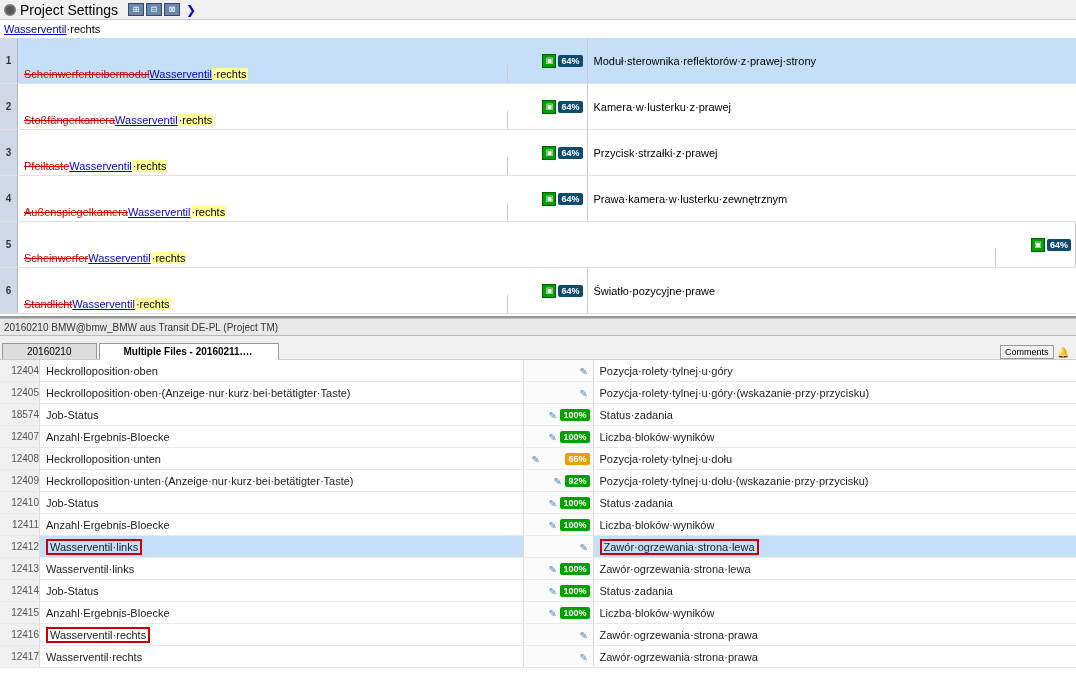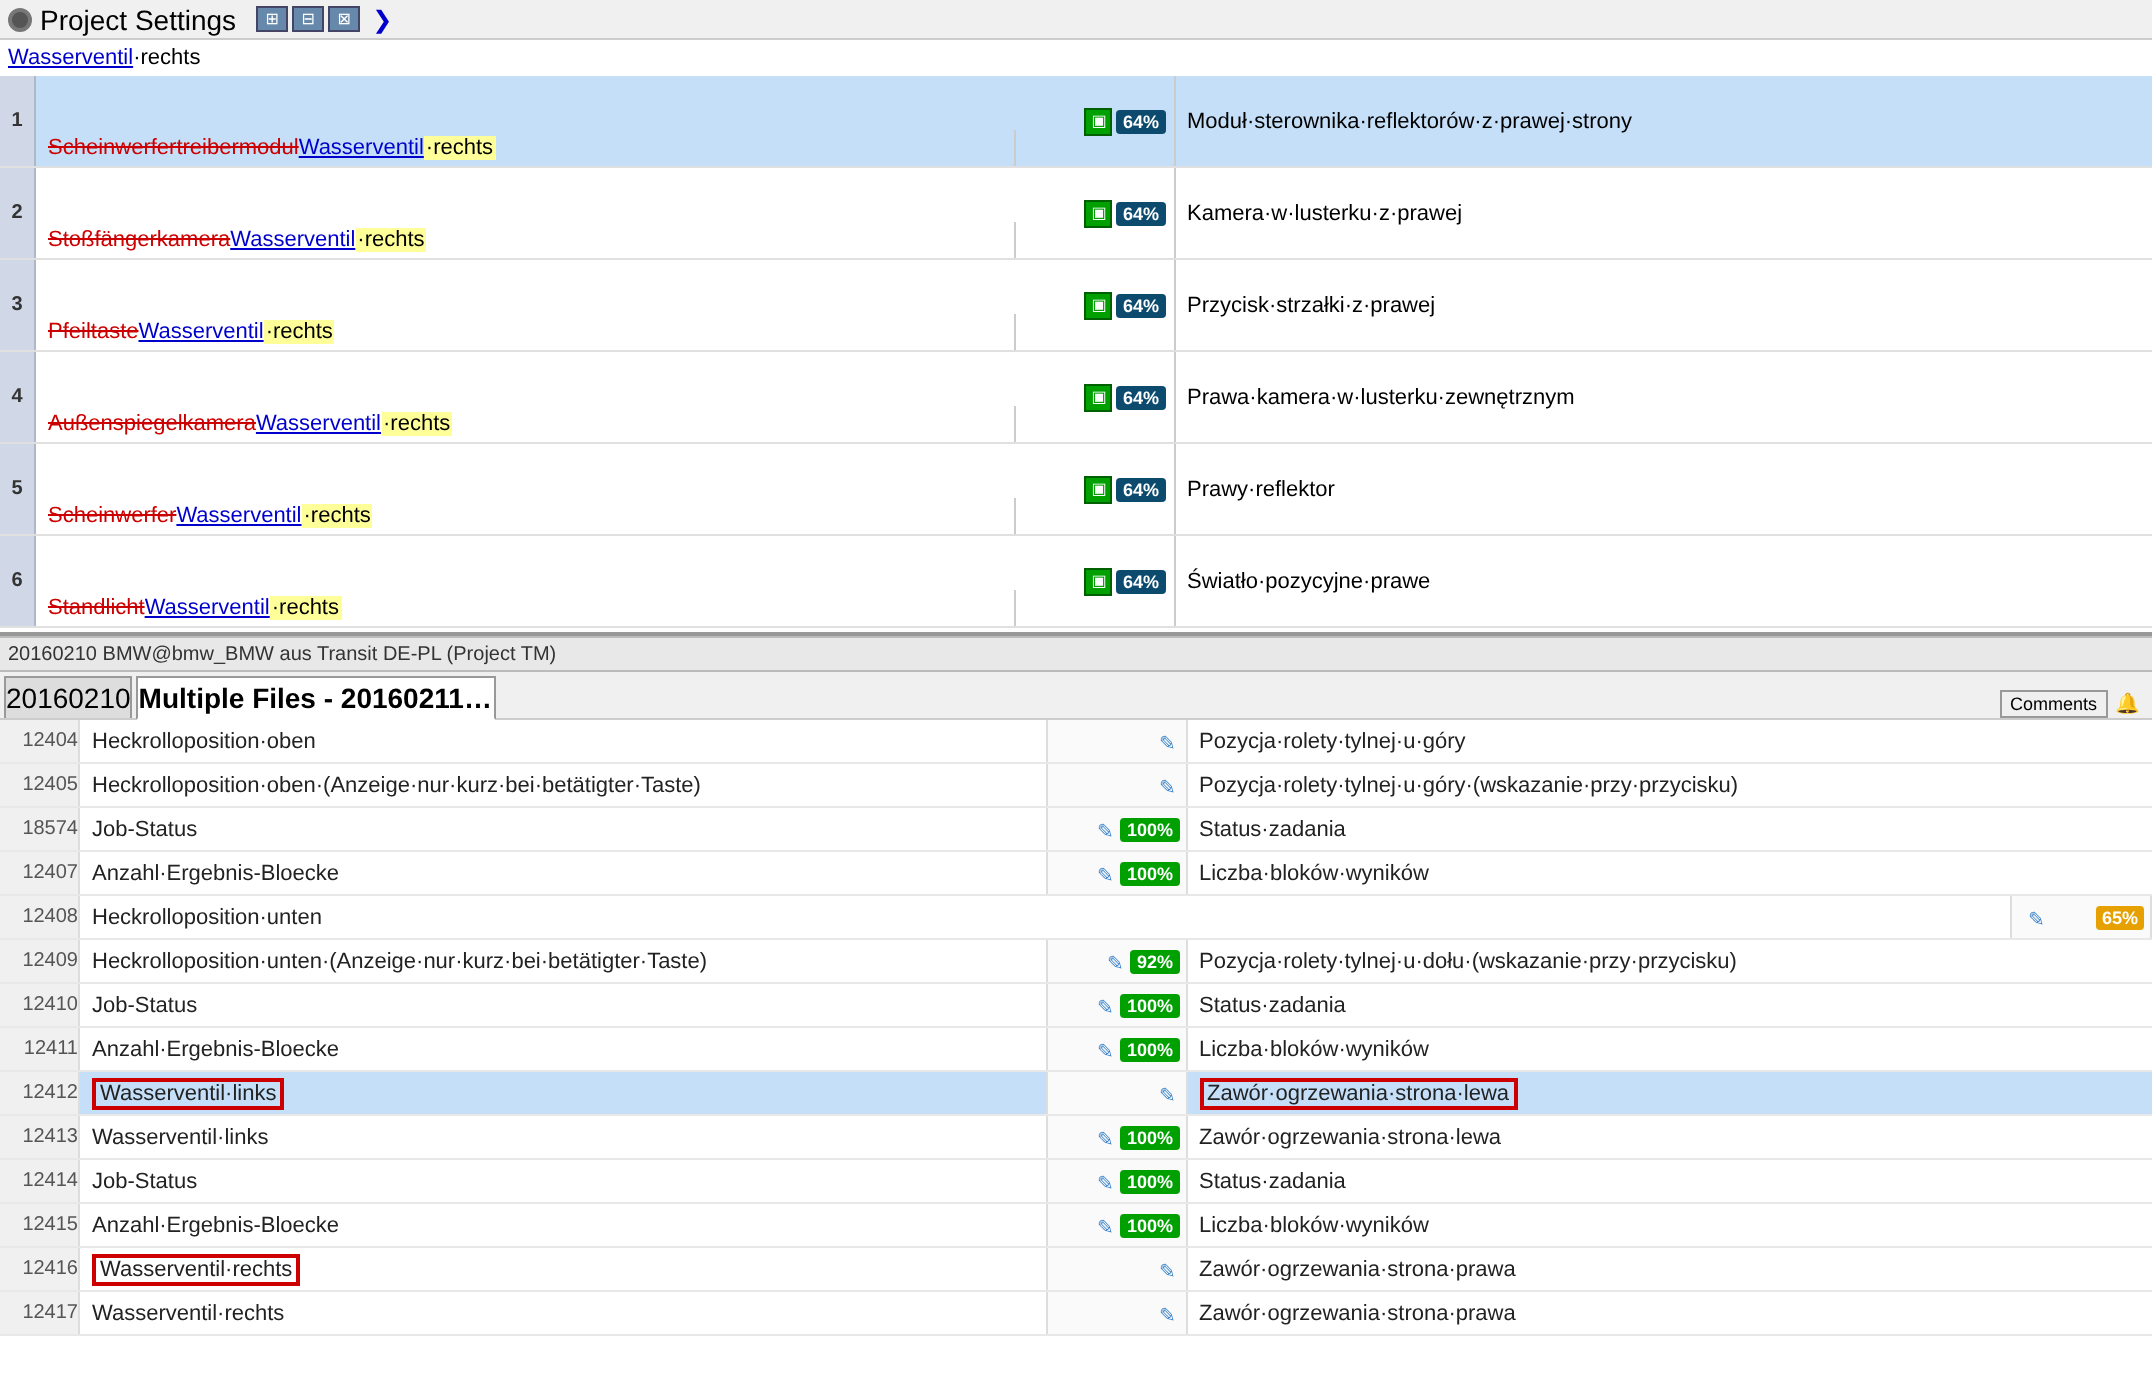--- a/index.html
+++ b/index.html
@@ -134,22 +134,22 @@
       height: 24px;
       background: #f0f0f0;
       border-bottom: 1px solid #ccc;
       display: flex;
       align-items: flex-end;
       padding: 0 2px;
       gap: 2px;
     }
     
     .tab {
-      padding: 2px 0;
-      font-size: 14px;
+      padding: 2px 24px;
+      font-size: 10px;
       border: 1px solid #999;
       border-bottom: none;
       background: #ddd;
       cursor: pointer;
       white-space: nowrap;
       overflow: hidden;
       max-width: 180px;
       text-overflow: ellipsis;
     }
     .tab.active {
@@ -316,21 +316,20 @@
       <div class="row-num">5</div>
       <div class="conc-source">
         <span class="strike">Scheinwerfer</span>
         <span class="match">Wasserventil</span>
         <span class="highlight">·rechts</span>
       </div>
       <div class="conc-mid">
         <span class="seg-icon">▣</span>
         <span class="pct-badge pct-64">64%</span>
       </div>
-      <div class="conc-target">Prawy·reflektor</div>
     </div>
     <div class="conc-row">
       <div class="row-num">6</div>
       <div class="conc-source">
         <span class="strike">Standlicht</span>
         <span class="match">Wasserventil</span>
         <span class="highlight">·rechts</span>
       </div>
       <div class="conc-mid">
         <span class="seg-icon">▣</span>
@@ -392,20 +391,21 @@
       </div>
       <div class="tr-target">Liczba·bloków·wyników</div>
     </div>
     <div class="tr-row">
       <div class="tr-num">12408</div>
       <div class="tr-source">Heckrolloposition·unten</div>
       <div class="tr-mid">
         <span style="width: 10px; height: 10px; display: inline-block; color: rgb(68, 136, 204); font-size: 10px;">✎</span>
         <span class="pct-badge pct-65">65%</span>
       </div>
+      <div class="tr-target">Pozycja·rolety·tylnej·u·dołu</div>
     </div>
     <div class="tr-row">
       <div class="tr-num">12409</div>
       <div class="tr-source">Heckrolloposition·unten·(Anzeige·nur·kurz·bei·betätigter·Taste)</div>
       <div class="tr-mid">
         <span style="width: 10px; height: 10px; display: inline-block; color: rgb(68, 136, 204); font-size: 10px;">✎</span>
         <span class="pct-badge pct-92">92%</span>
       </div>
       <div class="tr-target">Pozycja·rolety·tylnej·u·dołu·(wskazanie·przy·przycisku)</div>
     </div>

